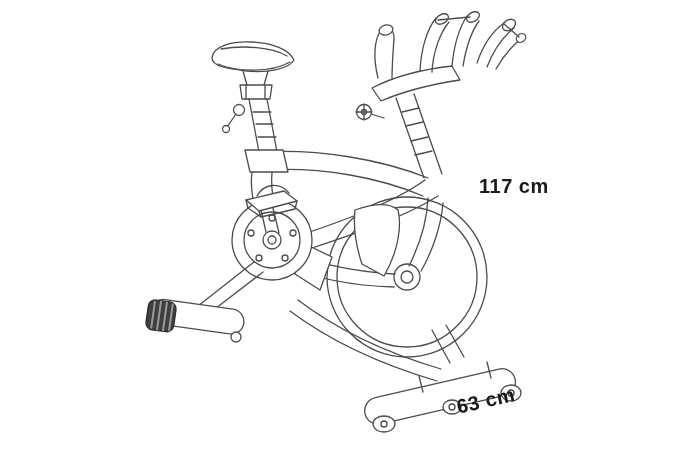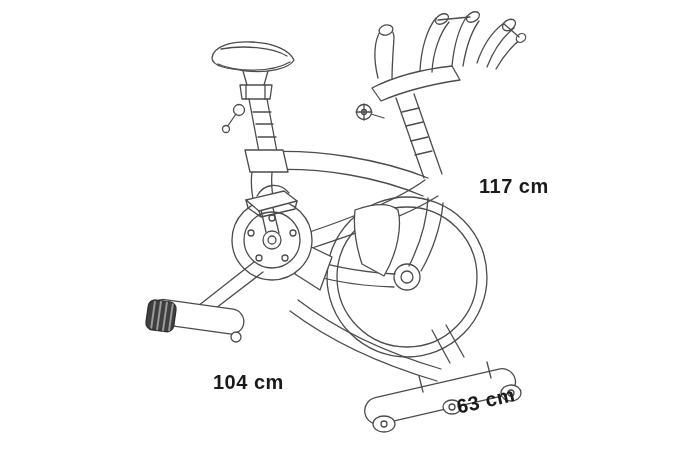--- a/index.html
+++ b/index.html
@@ -166,17 +166,16 @@
         <circle cx="452" cy="407" r="3"></circle>
         <ellipse cx="511" cy="393" rx="10" ry="8" fill="#ffffff"></ellipse>
         <circle cx="511" cy="393" r="3"></circle>
       </g>
 
     </g>
   </svg>
 
   <div class="dim-label dim-height">117 cm</div>
 
-  <div class="dim-label dim-length">104 cm</div>
 
   <div class="dim-label dim-width">63 cm</div>
 
 </div>
 
 </body></html>

